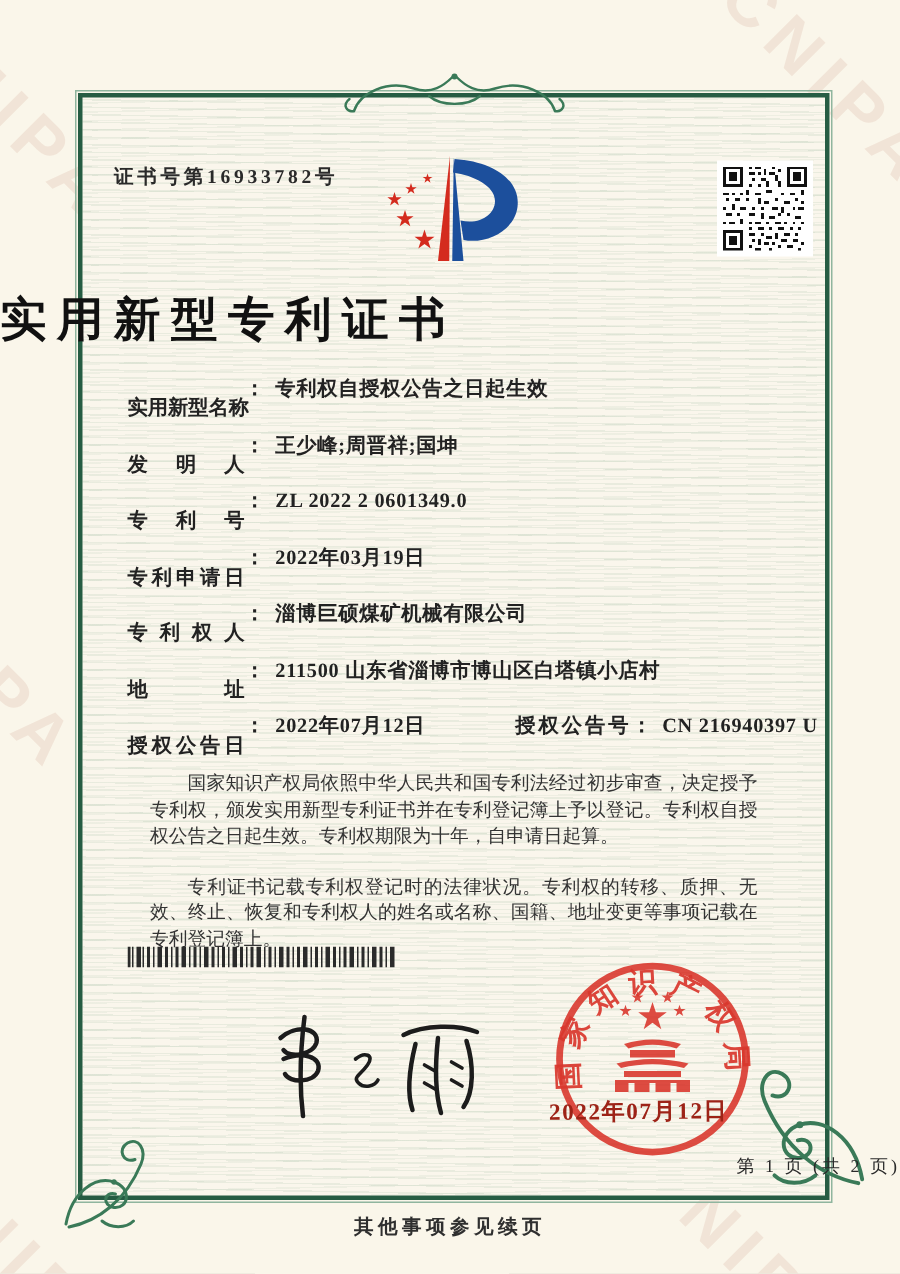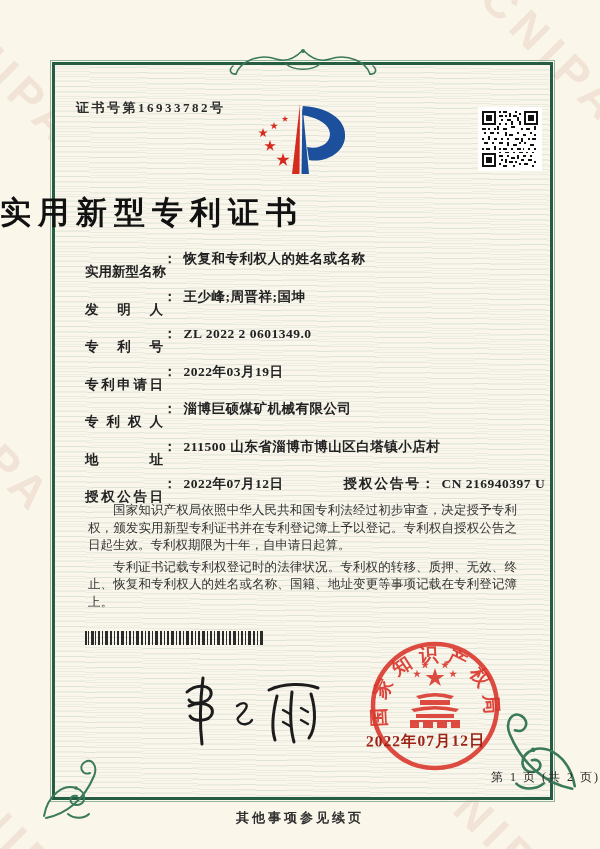--- a/index.html
+++ b/index.html
@@ -24,21 +24,21 @@
     border:3px solid #265c43; outline:1px solid #8fb59e; outline-offset:1px;
     background:
       repeating-linear-gradient(1deg,  rgba(118,162,128,0.13) 0 1px, transparent 1px 5px),
       repeating-linear-gradient(-1.2deg, rgba(118,162,128,0.09) 0 1px, transparent 1px 6px),
       #faf6ec;
   }
   .orn { position:absolute; pointer-events:none; }
   .orn svg { display:block; }
   
   .cert-no {
-    position:absolute; left:76px; top:99px; font-size:13px; font-weight:700;
+    position:absolute; left:76px; top:109px; font-size:13px; font-weight:700;
     letter-spacing:2.5px; color:#2a2a2a;
   }
   .logo { position:absolute; left:240px; top:96px; }
   .qr { position:absolute; left:478px; top:107px; width:64px; height:64px; background:#fff; padding:4px; }
   .qr svg { width:100%; height:100%; display:block; }
   .title {
     position:absolute; left:0; top:192px; width:100%; 
     font-size:31px; font-weight:700; letter-spacing:7px; color:#111;
   }
   
@@ -52,21 +52,21 @@
   .fcolon { display:inline-block; }
   .fvalue { display:inline-block; margin-left:7px; letter-spacing:0.5px; }
   .grant-right { display:inline-block; margin-left:60px; }
   .grant-right .glabel { letter-spacing:2px; }
   
   .body-text {
     position:absolute; left:84px; top:498px; width:437px;
     font-size:12.5px; line-height:17.6px; color:#333; font-weight:500;
     text-align:justify;
   }
-  .body-text p { text-indent:2em; margin:4px; }
+  .body-text p { text-indent:2em; margin:16px; }
   
   .barcode { position:absolute; left:85px; top:631px; width:180px; height:14px; }
   .barcode svg { display:block; width:100%; height:100%; }
   
   .director { position:absolute; left:88px; top:695px; font-size:14px; font-weight:700; letter-spacing:3px; color:#222; }
   .director div { margin-bottom:10px; }
   .signature { position:absolute; left:165px; top:672px; }
   
   .seal { position:absolute; left:356px; top:636px; opacity:0.92; }
   .seal-date {
@@ -174,21 +174,21 @@
                  M10,25h1v1h-1z M12,25h1v2h-1z M14,26h2v1h-2z M17,26h1v1h-1z M20,25h2v1h-2z M24,25h2v1h-2z M27,26h1v1h-1z
                  M9,27h1v1h-1z M11,28h2v1h-2z M16,28h1v1h-1z M19,27h1v1h-1z M22,27h2v1h-2z M26,28h1v1h-1z"></path>
       </g>
     </svg>
   </div>
 
   <div class="title">实用新型专利证书</div>
 
   <div class="fields">
     <div class="frow">
-      <span class="flabel">实用新型名称</span><span class="fcolon">：</span><span class="fvalue">恢复和专利权人的姓名或名称</span>
+      <span class="flabel">实用新型名称</span><span class="fcolon">：</span><span class="fvalue">专利权自授权公告之日起生效</span>
     </div>
     <div class="frow">
       <span class="flabel">发明人</span><span class="fcolon">：</span><span class="fvalue">王少峰;周晋祥;国坤</span>
     </div>
     <div class="frow">
       <span class="flabel">专利号</span><span class="fcolon">：</span><span class="fvalue">ZL 2022 2 0601349.0</span>
     </div>
     <div class="frow">
       <span class="flabel">专利申请日</span><span class="fcolon">：</span><span class="fvalue">2022年03月19日</span>
     </div>

